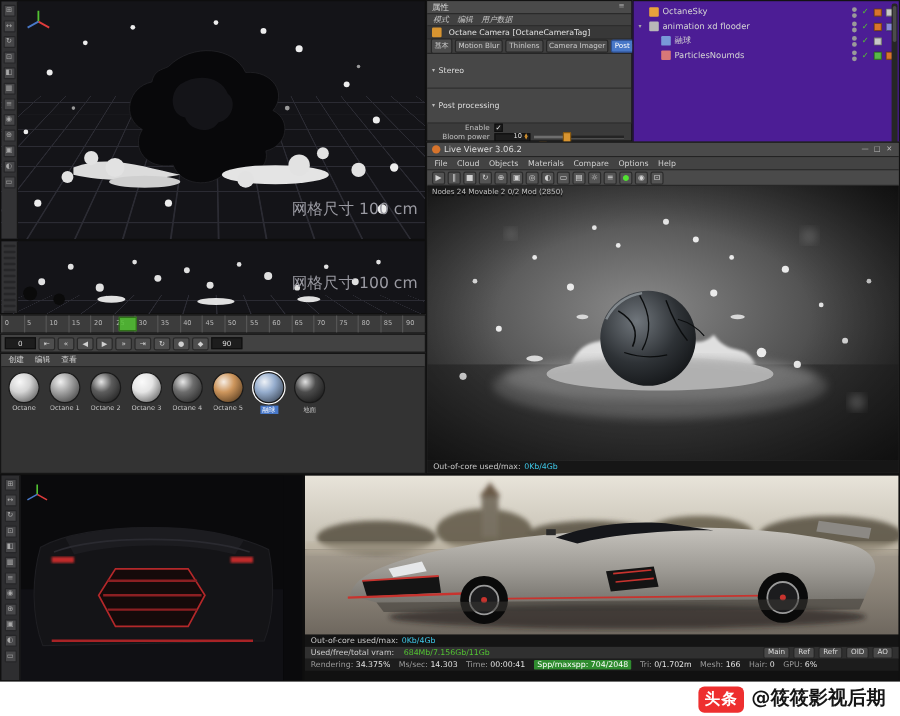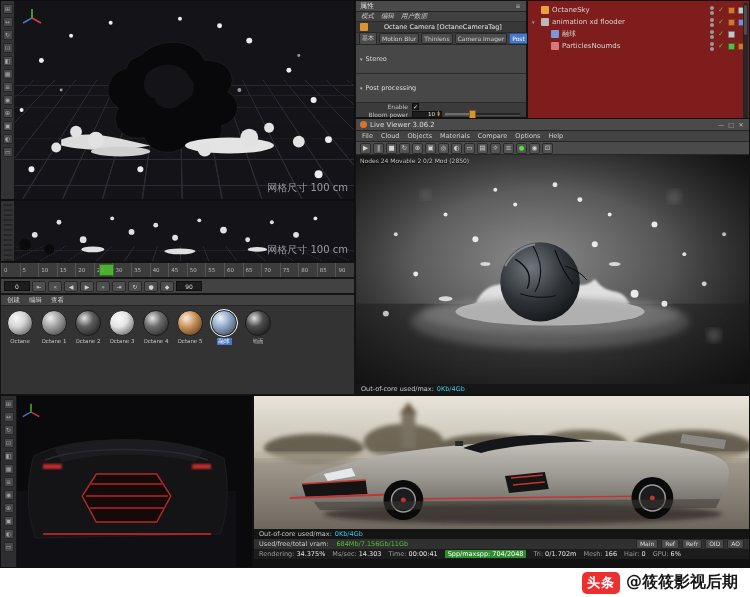--- a/index.html
+++ b/index.html
@@ -3,62 +3,62 @@
 <meta charset="utf-8">
 <style>
   * { box-sizing: border-box; margin: 0; padding: 0; }
   html,body { background:#000; }
   body { font-family:"DejaVu Sans","Liberation Sans",sans-serif; }
   #app { position:relative; width:750px; height:597px; background:#1f1f1f; overflow:hidden; }
 
   
   .strip { position:absolute; left:0; top:0; bottom:0; width:14px; background:#333335; border-right:1px solid #151515; display:flex; flex-direction:column; align-items:center; padding-top:3px; gap:3px; z-index:5; }
   .strip-icon { width:10px; height:10px; background:#474749; border:1px solid #262628; border-radius:1px; color:#a8a8a8; font-size:6px; line-height:8px; text-align:center; overflow:hidden; }
-  .grid-size { position:absolute; right:6px; bottom:4px; font-size:10px; color:#9a9aa2; z-index:4;padding-left:30px; }
+  .grid-size { position:absolute; right:6px; bottom:16px; font-size:13px; color:#9a9aa2; z-index:4;padding-left:30px; }
   .axis-gizmo { position:absolute; left:20px; top:6px; z-index:4; }
 
   
   .vp { position:absolute; background:#141418; overflow:hidden; border:1px solid #0e0e0e; }
   #vp1 { left:0; top:0; width:355px; height:200px; }
   #vp2 { left:0; top:200px; width:355px; height:62px; }
   .grid-plane { position:absolute; left:-45%; right:-45%; top:18%; bottom:-70%;
     background-image: repeating-linear-gradient(90deg,#2b2b33 0 1px,transparent 1px 26px),
                       repeating-linear-gradient(0deg,#2b2b33 0 1px,transparent 1px 26px);
     transform:perspective(260px) rotateX(58deg); transform-origin:50% 25%; }
   #vp2 .grid-plane { top:40%; bottom:-140%; transform:perspective(200px) rotateX(70deg); }
   .vp svg.scene { position:absolute; inset:0; width:100%; height:100%; z-index:3; }
 
   
   #attr { position:absolute; left:355px; top:0; width:172px; height:118px; background:#3b3b3b; border:1px solid #121212; font-size:6.5px; color:#c8c8c8; }
   .titlebar { height:11px; background:#4a4a4a; border-bottom:1px solid #232323; display:flex; align-items:center; padding:0 4px; font-size:7px; color:#ddd; }
   .titlebar .spacer { flex:1; }
   .win-btn { width:8px; height:8px; margin-left:2px; color:#bbb; font-size:6px; line-height:8px; text-align:center; }
   #attr .mode-row { height:10px; display:flex; gap:7px; align-items:center; padding:0 5px; background:#414141; border-bottom:1px solid #2a2a2a;font-style:italic; }
-  #attr .obj-row { height:11px; display:flex; gap:16px; align-items:center; padding:0 4px; background:#383838; border-bottom:1px solid #2a2a2a; color:#e4e4e4; }
+  #attr .obj-row { height:11px; display:flex; gap:6px; align-items:center; padding:0 4px; background:#383838; border-bottom:1px solid #2a2a2a; color:#e4e4e4; }
   .obj-ico { width:8px; height:8px; background:#d79430; border-radius:1px; }
   #attr .tabs { height:12px; display:flex; gap:2px; align-items:center; padding:0 3px; background:#3f3f3f; border-bottom:1px solid #262626; }
   .tab { background:#4c4c4c; border:1px solid #272727; border-radius:2px; padding:1px 2px; font-size:6px; color:#ccc; white-space:nowrap; }
   .tab.active { background:#4878c8; border-color:#2c4f92; color:#fff; }
   .sec-head { height:9px; background:#474747; border-bottom:1px solid #2c2c2c; display:flex; align-items:center; padding:14px 4px; color:#ddd; }
   .sec-head::before { content:"▾"; font-size:5px; margin-right:3px; color:#bbb; }
   .attr-row { height:7.5px; display:flex; align-items:center; padding:0 4px; font-size:6px; }
   .attr-label { width:52px; text-align:right; padding-right:4px; color:#c2c2c2; white-space:nowrap; overflow:hidden; }
   .checkbox { width:7px; height:7px; background:#1d1d1d; border:1px solid #0f0f0f; color:#e8e8e8; font-size:6px; line-height:6px; text-align:center; }
   .checkbox::after { content:"✓"; }
   .spin-box { width:30px; height:7px; background:#1d1d1d; border:1px solid #0f0f0f; display:flex; align-items:center; }
   .spin-val { flex:1; text-align:right; padding-right:1px; color:#e0e0e0; font-size:5.5px; }
   .spin-arrows { width:5px; display:flex; flex-direction:column; align-items:center; color:#d79430; font-size:3.5px; line-height:3px; }
   .spin-arrows::before { content:"▲"; } .spin-arrows::after { content:"▼"; }
   .slider { flex:1; height:8px; position:relative; margin-left:3px; }
   .slider::before { content:""; position:absolute; left:0; right:2px; top:3px; height:2px; background:#242424; border-bottom:1px solid #4e4e4e; }
   .slider-fill { position:absolute; left:0; top:3px; height:2px; background:#6e6e6e; }
   .slider-fill::after { content:""; position:absolute; right:-3px; top:-3px; width:5px; height:8px; background:#d79430; border:1px solid #8a5a10; border-radius:1px; }
 
   
-  #om { position:absolute; left:527px; top:0; width:223px; height:136px; background:#7f1d1d; border:1px solid #121212; font-size:7px; color:#d4d4d4; padding-top:3px; }
+  #om { position:absolute; left:527px; top:0; width:223px; height:136px; background:#4c1d95; border:1px solid #121212; font-size:7px; color:#d4d4d4; padding-top:3px; }
   .om-row { height:12px; display:flex; align-items:center; padding:0 4px; gap:3px; }
   .om-arrow { width:6px; color:#aaa; font-size:5px; }
   .om-icon { width:8px; height:8px; border-radius:1px; }
   .om-name { flex:1; white-space:nowrap; overflow:hidden; }
   .om-dots { display:flex; flex-direction:column; gap:1px; }
   .om-dots i { width:4px; height:4px; border-radius:50%; background:#9a9a9a; }
   .om-check { color:#52c232; font-size:7px; width:8px; text-align:center; }
   .om-check::after { content:"✓"; }
   .om-tag { width:7px; height:7px; border-radius:1px; border:1px solid rgba(0,0,0,.4); }
   .om-scroll { position:absolute; right:1px; top:2px; bottom:2px; width:5px; background:#262626; border-radius:2px; }

